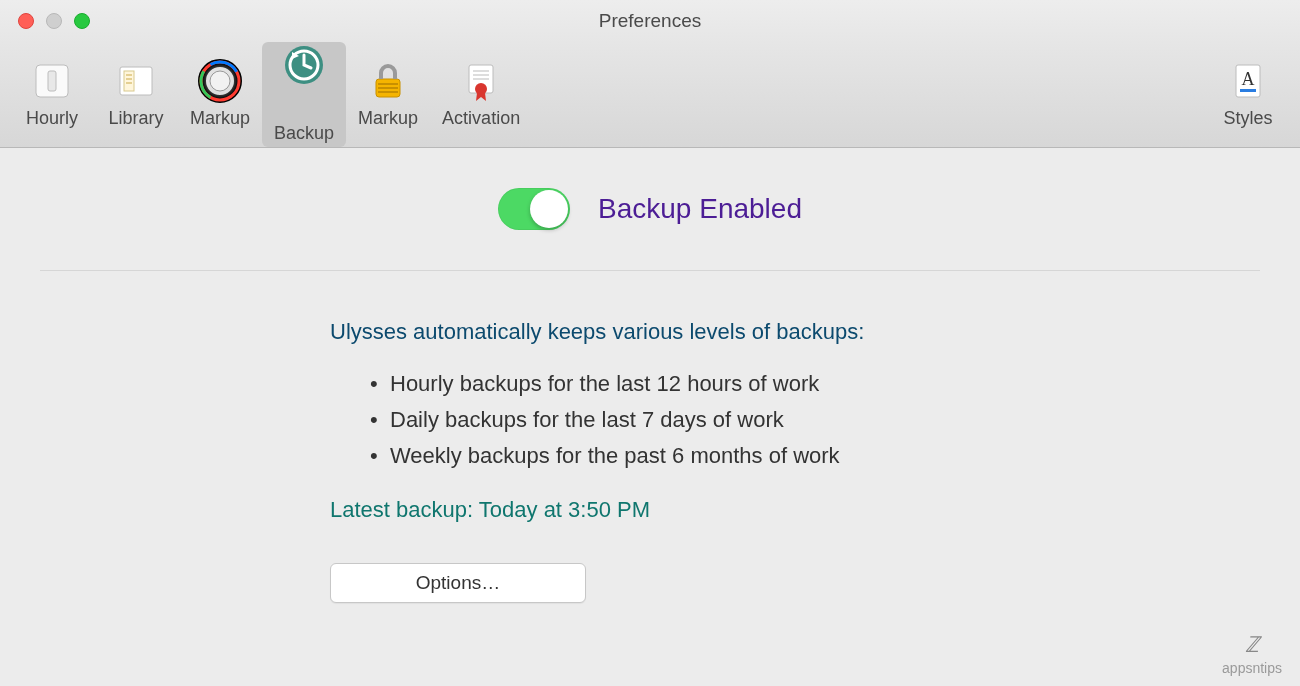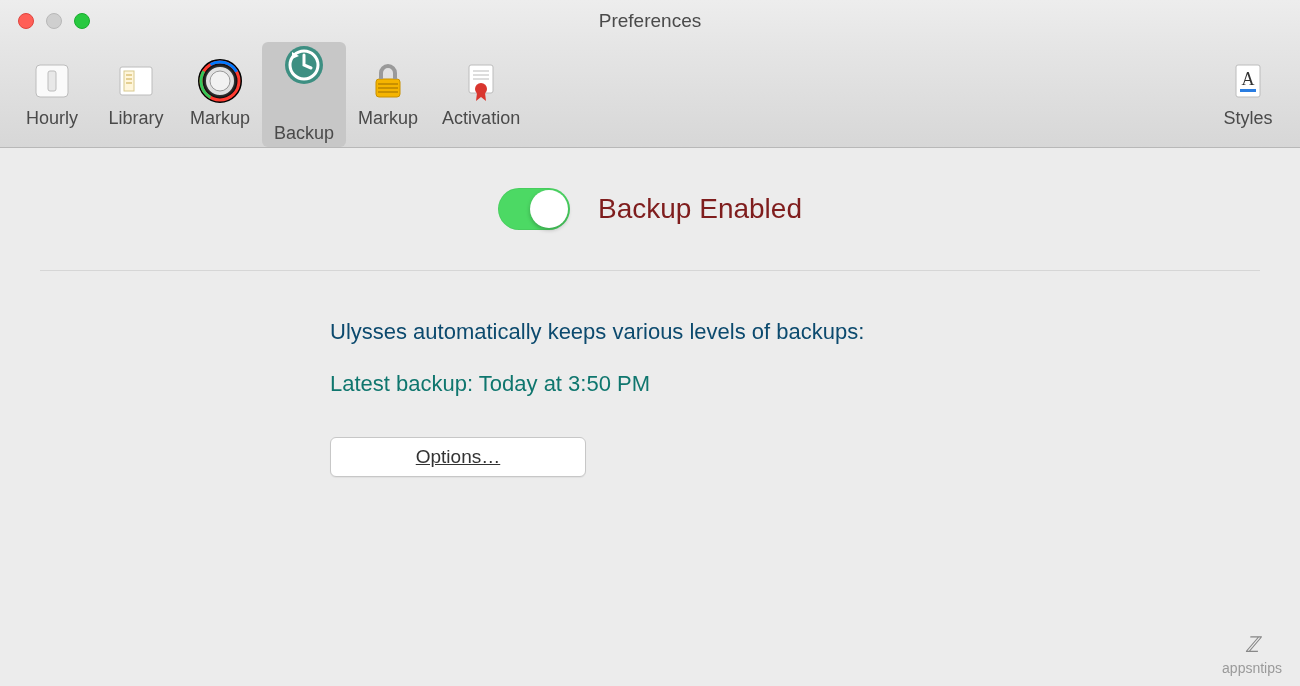--- a/index.html
+++ b/index.html
@@ -60,35 +60,35 @@
     .switch {
       width: 72px; height: 42px; background: #4cd964;
       border-radius: 21px; position: relative;
       box-shadow: inset 0 0 0 1px rgba(0,0,0,0.05);
     }
     .switch-knob {
       position: absolute; right: 2px; top: 2px;
       width: 38px; height: 38px; background: #fff; border-radius: 50%;
       box-shadow: 0 2px 4px rgba(0,0,0,0.25);
     }
-    .toggle-label { font-size: 28px; color: #7f1d1d; }
+    .toggle-label { font-size: 28px; color: #4c1d95; }
     .divider { width: 1220px; height: 1px; background: #d6d6d6; margin: 0 auto; }
 
     .info-block {
       width: 640px;
       margin-top: 48px;
       text-align: left;
     }
     .info-heading { font-size: 22px; color: #0c4a6e; margin-bottom: 26px; }
     .info-list { list-style: none; padding-left: 40px; margin-bottom: 28px;}
     .info-list li { font-size: 22px; color: #333; margin-bottom: 10px; position: relative; padding-left: 20px;}
     .info-list li::before { content: "•"; position: absolute; left: 0; }
     .latest-backup { font-size: 22px; color: #0f766e; margin-bottom: 40px; }
 
-    .button-row { display: flex; gap: 56px; text-decoration: underline; }
+    .button-row { display: flex; gap: 56px; }
     .mac-button {
       background: #fff; border: 1px solid #c7c7c7; border-radius: 6px;
       padding: 8px 0; font-size: 19px; color: #333; width: 256px; text-align: center;
       box-shadow: 0 1px 1px rgba(0,0,0,0.05);
     }
     .watermark {
       position: absolute; right: 18px; bottom: 10px;
       font-size: 14px; color: #9a9a9a; display:flex; flex-direction:column; align-items:center; gap:2px;
     }
     .watermark-icon { font-size: 22px; color: #888; font-style: italic; font-family: serif;}
@@ -199,20 +199,25 @@
   <div class="toggle-row">
     <div class="switch">
       <div class="switch-knob"></div>
     </div>
     <div class="toggle-label">Backup Enabled</div>
   </div>
   <div class="divider"></div>
 
   <div class="info-block">
     <div class="info-heading">Ulysses automatically keeps various levels of backups:</div>
+    <ul class="info-list">
+      <li>Hourly backups for the last 12 hours of work</li>
+      <li>Daily backups for the last 7 days of work</li>
+      <li>Weekly backups for the past 6 months of work</li>
+    </ul>
     <div class="latest-backup">Latest backup: Today at 3:50 PM</div>
     <div class="button-row">
       <div class="mac-button">Options…</div>
     </div>
   </div>
 </div>
 
 <div class="watermark">
   <span class="watermark-icon">ℤ</span>
   <span>appsntips</span>

